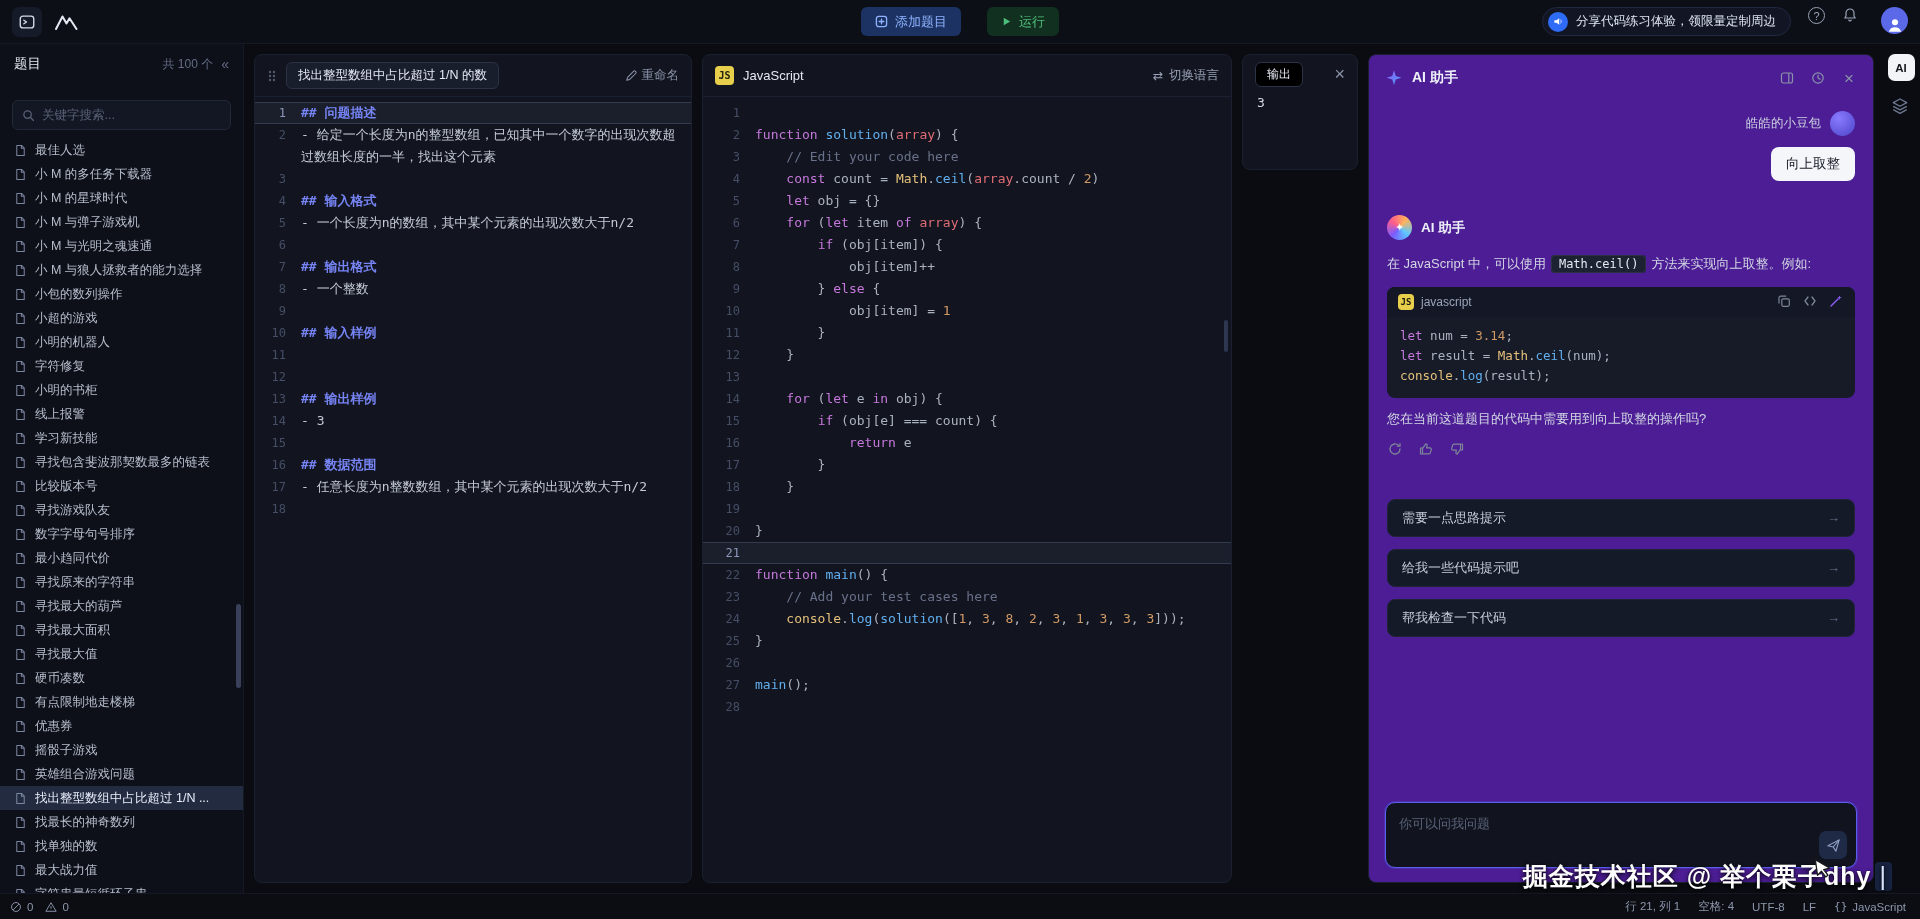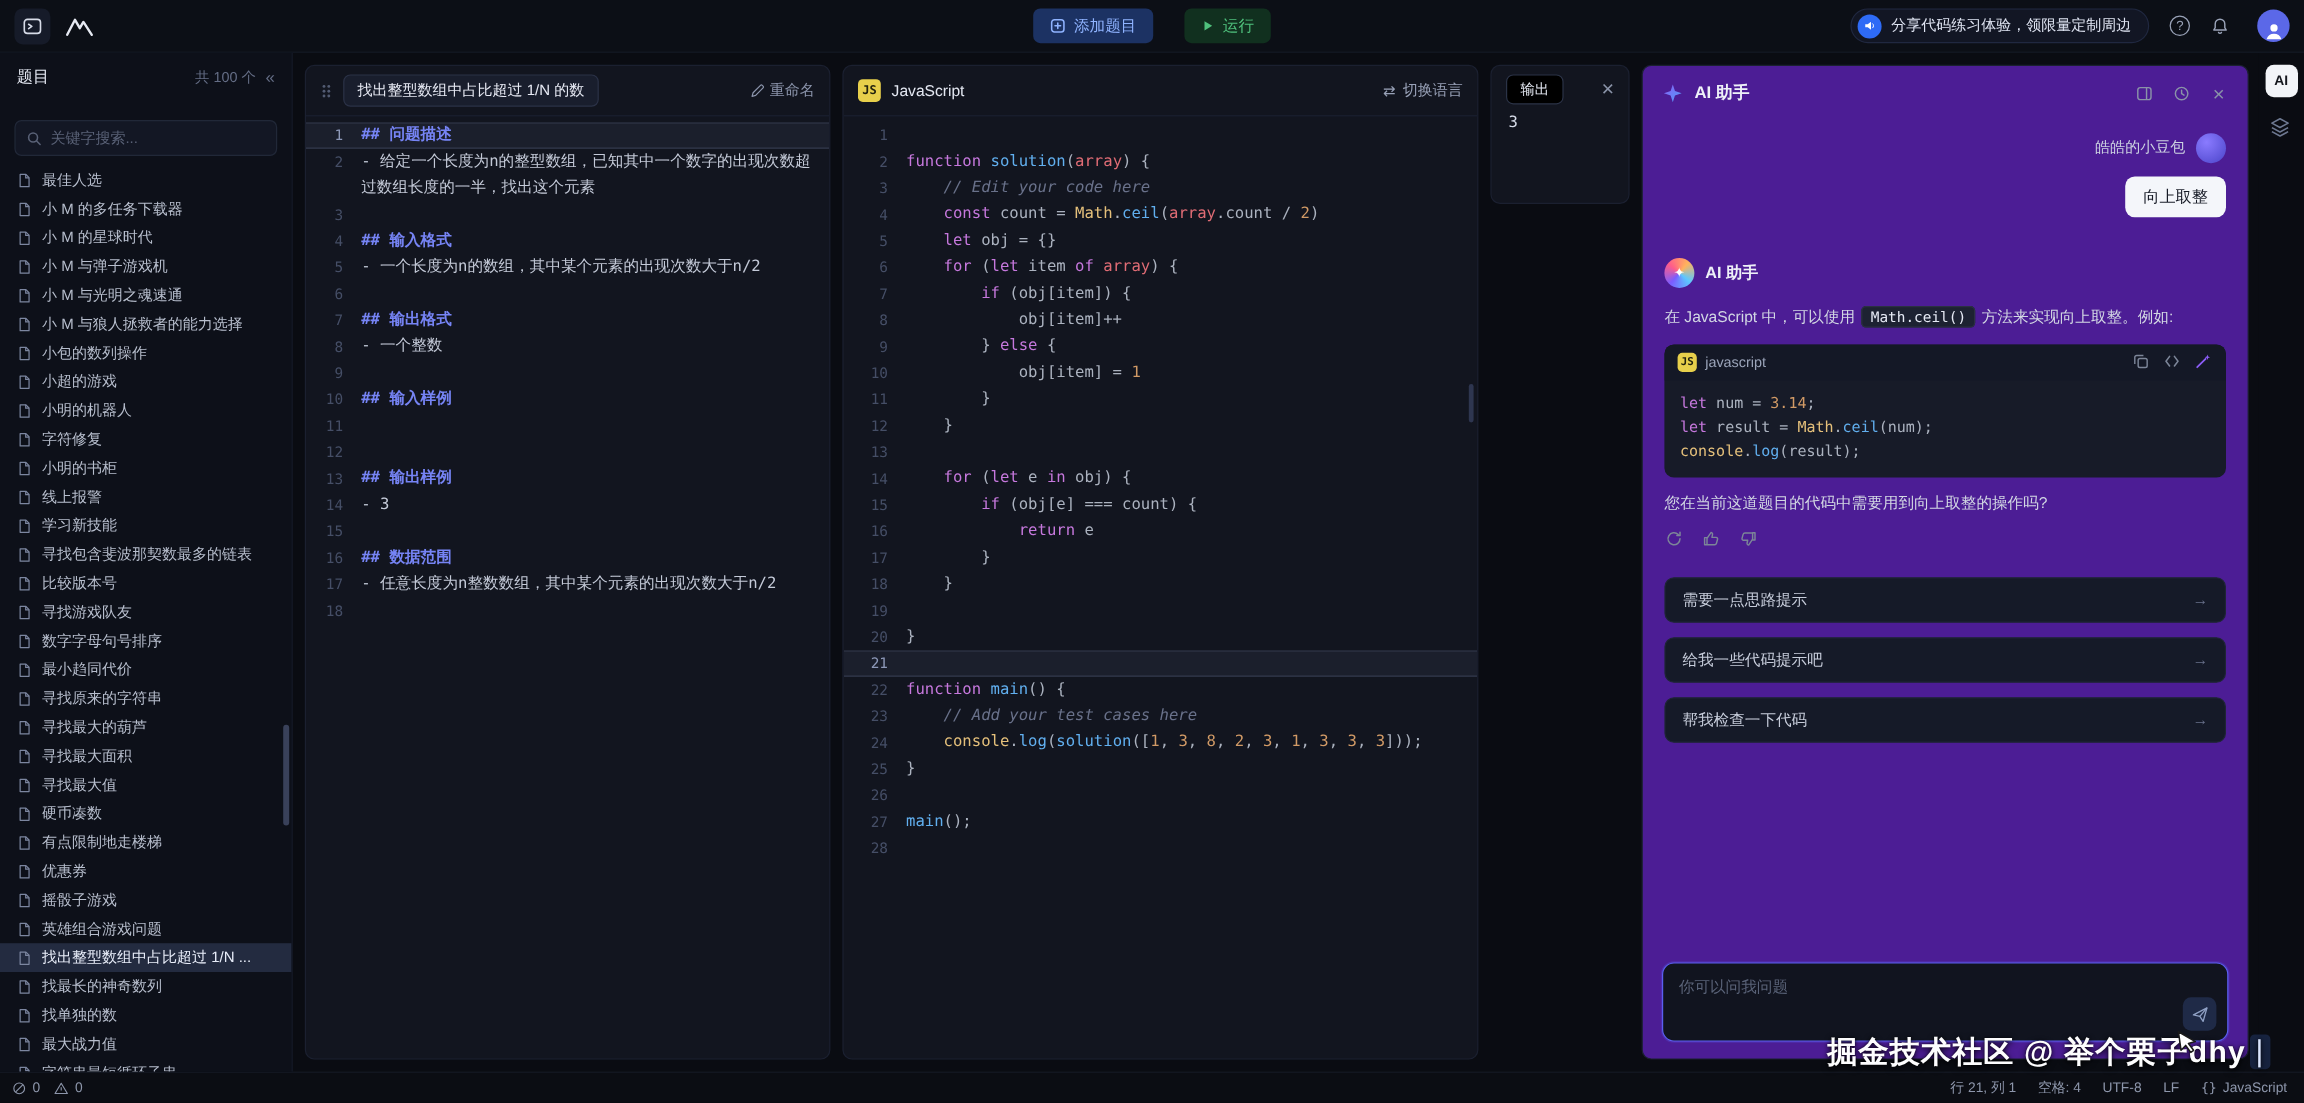--- a/index.html
+++ b/index.html
@@ -9,21 +9,21 @@
 
 
 .topbar{flex:0 0 44px;height:44px;background:#0c0f16;border-bottom:1px solid #151925;display:flex;align-items:center;padding:0 12px;position:relative}
 .tb-left{display:flex;align-items:center;gap:10px}
 .tb-logo{width:30px;height:30px;border-radius:7px;display:flex;align-items:center;justify-content:center;color:#d7dce8;cursor:pointer}
 .tb-logo.boxed{background:#161b29}
 .tb-center{position:absolute;left:50%;top:0;height:100%;transform:translateX(-50%);display:flex;align-items:center;gap:26px}
 .btn{display:flex;align-items:center;gap:7px;height:29px;padding:0 14px;border-radius:6px;border:none;font-size:13px;cursor:pointer;font-family:inherit}
 .btn-add{background:#1c3263;color:#8fb3ff}
 .btn-run{background:#11301f;color:#4fc07c}
-.tb-right{margin-left:auto;display:flex;align-items:center;gap:17px}
+.tb-right{margin-left:auto;display:flex;align-items:flex-start;gap:17px}
 .promo{display:flex;align-items:center;gap:8px;height:29px;padding:0 14px 0 5px;border-radius:15px;background:#121624;border:1px solid #202840;font-size:12.5px;color:#dfe4f2;cursor:pointer}
 .promo-ic{width:20px;height:20px;border-radius:50%;background:#2e6bf6;display:flex;align-items:center;justify-content:center;flex:0 0 20px}
 .tb-ic{color:#9aa3b8;display:flex;align-items:center;justify-content:center;cursor:pointer}
 .help-circle{width:17px;height:17px;border:1.3px solid #9aa3b8;border-radius:50%;font-size:11px;display:flex;align-items:center;justify-content:center;color:#9aa3b8;cursor:pointer}
 .avatar{width:27px;height:27px;border-radius:50%;background:#5b68e8;display:flex;align-items:flex-end;justify-content:center;overflow:hidden;cursor:pointer;margin-left:6px}
 
 
 .main{flex:1;display:flex;min-height:0}
 .sidebar{width:244px;flex:0 0 244px;background:#0d1019;display:flex;flex-direction:column;position:relative;border-right:1px solid #141926}
 .sb-head{height:40px;flex:0 0 40px;display:flex;align-items:center;padding:0 14px;gap:8px}
@@ -62,21 +62,21 @@
 .md-body .ct{white-space:pre-wrap;word-break:break-all}
 .code-body .ct{white-space:pre}
 .cl.active{background:rgba(82,94,130,0.14);box-shadow:inset 0 1px 0 rgba(120,132,170,0.28),inset 0 -1px 0 rgba(120,132,170,0.28)}
 .cl.active .ln{color:#8d98b8}
 .ed-scrollbar{position:absolute;right:3px;top:265px;width:4px;height:32px;background:#2e3650;border-radius:2px;cursor:pointer}
 
 .tk-kw{color:#c678dd}
 .tk-fn{color:#61afef}
 .tk-arg{color:#e06c75}
 .tk-num{color:#d19a66}
-.tk-cm{color:#69718a;font-style:italic}
+.tk-cm{color:#69718a;}
 .tk-obj{color:#e5c07b}
 .tk-d{color:#abb2bf}
 .tk-mdh{color:#7684f5;font-weight:bold}
 .tk-mdt{color:#c4cad8}
 .tk-mdc{color:#82a7f9;background:rgba(59,96,190,0.22);border-radius:3px}
 
 .output-panel{height:116px;flex:0 0 116px}
 .out-head{height:38px;flex:0 0 38px;display:flex;align-items:center;padding:0 12px}
 .out-tab{background:#000000;border:1px solid #2b3347;border-radius:6px;padding:3px 11px;font-size:12px;color:#e4e8f2;cursor:pointer}
 .out-close{color:#8a93a8;font-size:18px;cursor:pointer;line-height:1}
@@ -103,21 +103,21 @@
 .ai-codeblock{margin-top:11px;background:#171b28;border-radius:8px;overflow:hidden}
 .acb-head{display:flex;align-items:center;gap:7px;padding:7px 11px;background:#141826}
 .acb-head .js-badge{width:16px;height:16px;font-size:9px;flex:0 0 16px}
 .acb-lang{font-size:12px;color:#9aa3b8}
 .acb-ics{margin-left:auto;display:flex;gap:11px;color:#7c8598}
 .acb-ics .hic{width:15px;height:15px;cursor:pointer}
 .acb-body{padding:9px 13px 12px;font-family:"DejaVu Sans Mono",monospace;font-size:12.5px;line-height:20px}
 .ai-followup{margin-top:12px;font-size:13px;color:#d2d7e3}
 .ai-actions{margin-top:13px;display:flex;gap:13px;color:#7c8598}
 .ai-actions .act{width:18px;height:18px;cursor:pointer}
-.ai-suggestions{margin-top:22px;display:flex;flex-direction:column;gap:12px}
+.ai-suggestions{margin-top:40px;display:flex;flex-direction:column;gap:12px}
 .sug{display:flex;align-items:center;justify-content:space-between;background:#151a28;border:1px solid #1f2536;border-radius:8px;padding:9px 14px;font-size:13px;color:#c7cddb;cursor:pointer;font-family:inherit;text-align:left}
 .sug-a{color:#68708a}
 .ai-inputwrap{padding:12px 16px 14px}
 .ai-input{position:relative;height:66px;border:1px solid #5a5ff0;box-shadow:0 0 0 1px rgba(90,95,240,0.25);border-radius:10px;background:#11141f;padding:11px 13px}
 .ai-input input{width:100%;background:transparent;border:none;outline:none;color:#c9cfdb;font-size:13px;font-family:inherit}
 .ai-input input::placeholder{color:#5a6378}
 .send-btn{position:absolute;right:9px;bottom:8px;width:28px;height:28px;border-radius:7px;background:#1f2a47;display:flex;align-items:center;justify-content:center;color:#8fa0c4;cursor:pointer}
 
 
 .right-strip{flex:0 0 38px;display:flex;flex-direction:column;align-items:center;padding-top:10px;gap:16px;background:#0a0c12}

